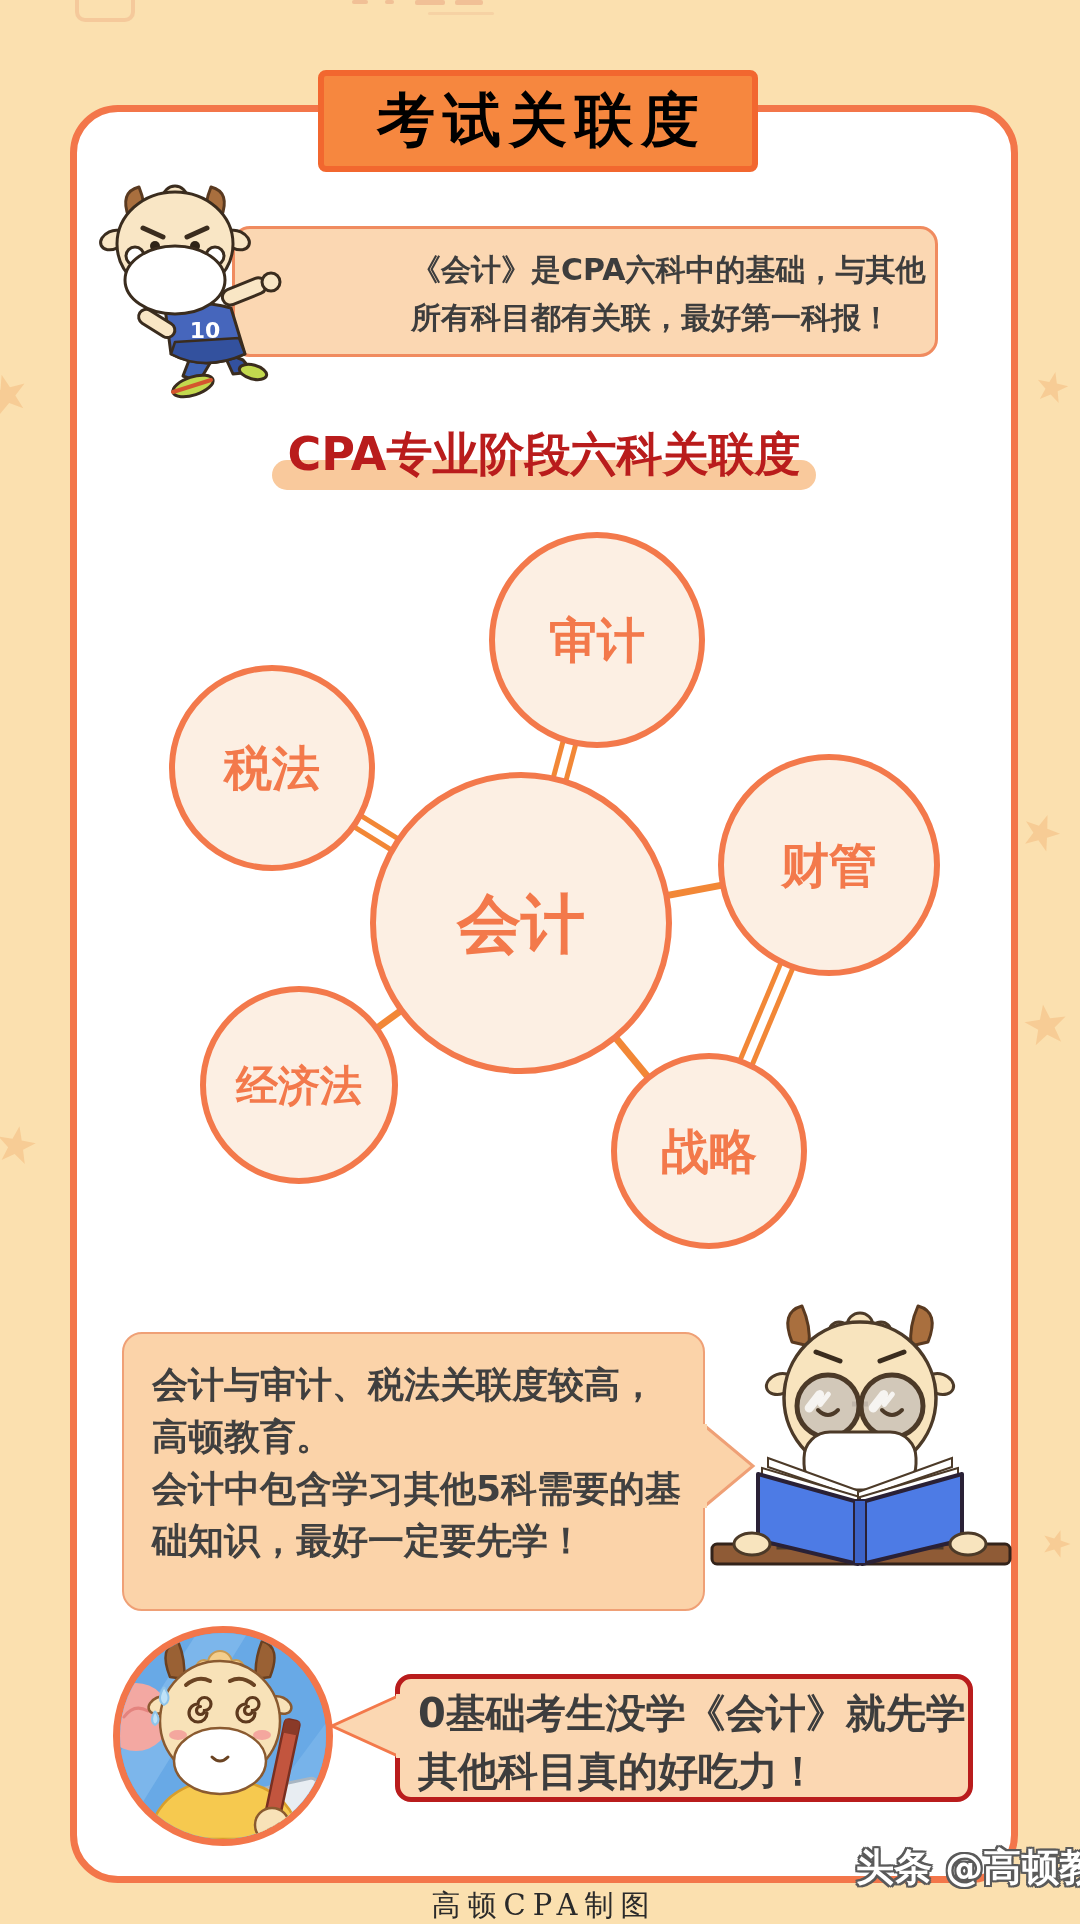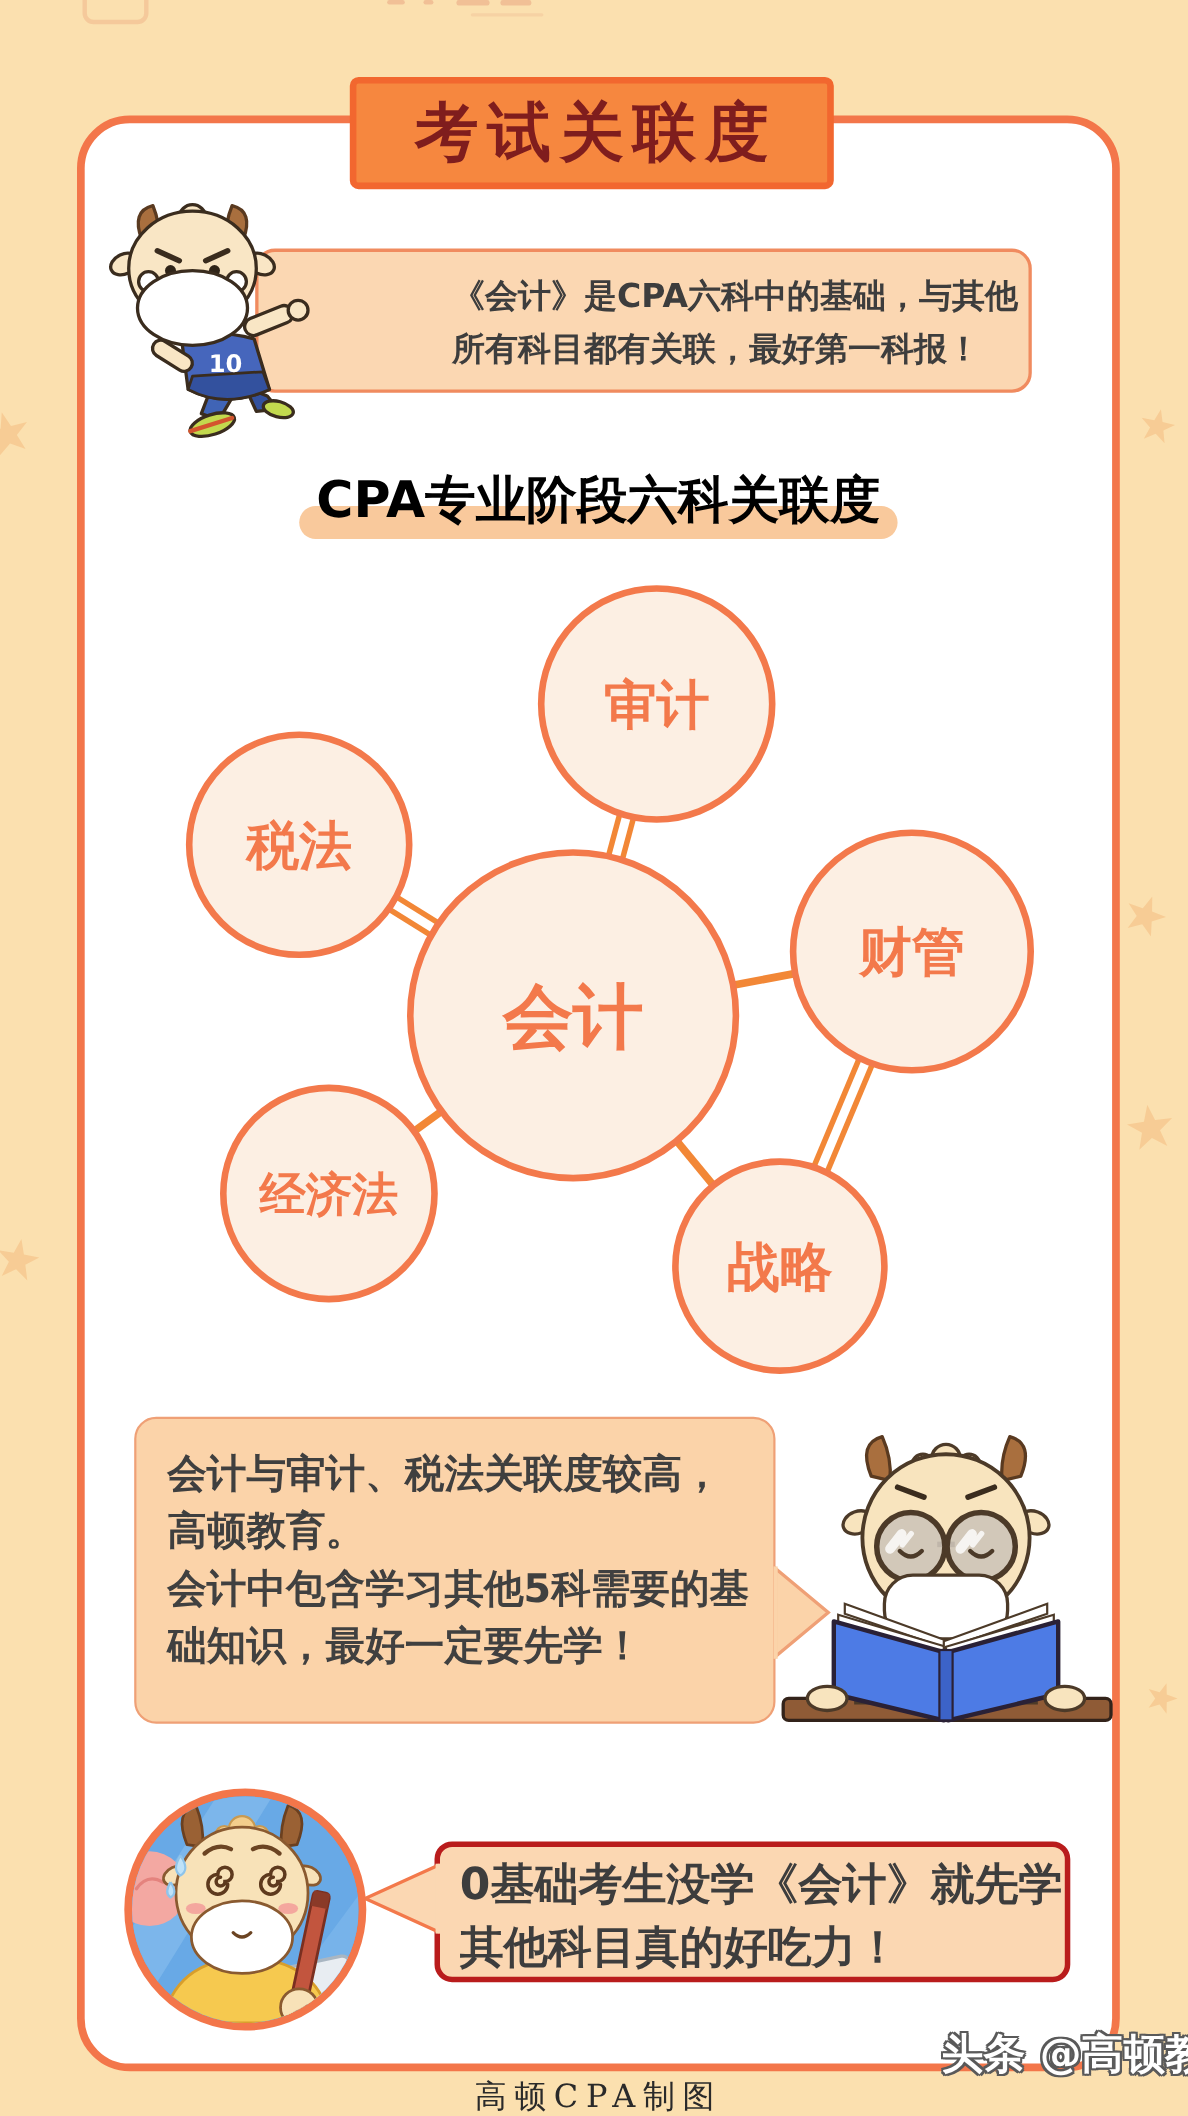--- a/index.html
+++ b/index.html
@@ -19,43 +19,43 @@
     box-sizing:border-box;z-index:1;
   }
   
   .banner{
     position:absolute;left:318px;top:70px;width:440px;height:102px;
     background:#F6873F;border:6px solid #F2672F;border-radius:8px;
     box-sizing:border-box;z-index:4;
     display:flex;align-items:center;justify-content:center;
   }
   .banner-title{
-    color:#7f1d1d;font-size:58px;font-weight:bold;letter-spacing:8px;
+    color:#000000;font-size:58px;font-weight:bold;letter-spacing:8px;
     text-indent:8px;white-space:nowrap;
   }
   
   .intro-bubble{
     position:absolute;left:232px;top:226px;width:706px;height:131px;
     background:#FBD7B2;border:3px solid #F08B5F;border-radius:18px;
     box-sizing:border-box;z-index:2;
     padding:17px 0 0 176px;
   }
   .intro-line{font-size:30px;font-weight:bold;color:#3D3D3D;line-height:48px;white-space:nowrap;}
   
   .subtitle-wrap{position:absolute;left:70px;top:424px;width:948px;text-align:center;z-index:2;}
-  .subtitle-text{position:relative;display:inline-block;font-size:46px;font-weight:bold;color:#000000;}
+  .subtitle-text{position:relative;display:inline-block;font-size:46px;font-weight:bold;color:#b91c1c;}
   .subtitle-text::after{
     content:"";position:absolute;left:-16px;right:-16px;bottom:-4px;height:30px;
     background:#F9C99C;border-radius:15px;z-index:-1;
   }
   
   #diagram-svg{position:absolute;left:0;top:0;z-index:2;pointer-events:none;}
   
   .infobox{
-    position:absolute;left:122px;top:1288px;width:583px;height:279px;
+    position:absolute;left:122px;top:1332px;width:583px;height:279px;
     background:#FBD3A9;border:2px solid #EFA076;border-radius:20px;
     box-sizing:border-box;z-index:2;padding:25px 0 0 28px;
   }
   .info-line{font-size:36px;font-weight:bold;line-height:52px;white-space:nowrap;}
   .info-dark{color:#3F3F3F;}
   .info-orange{color:#404040;}
   .infobox-pointer{position:absolute;left:703px;top:1418px;z-index:2;}
   
   .avatar{
     position:absolute;left:120px;top:1633px;width:206px;height:206px;

